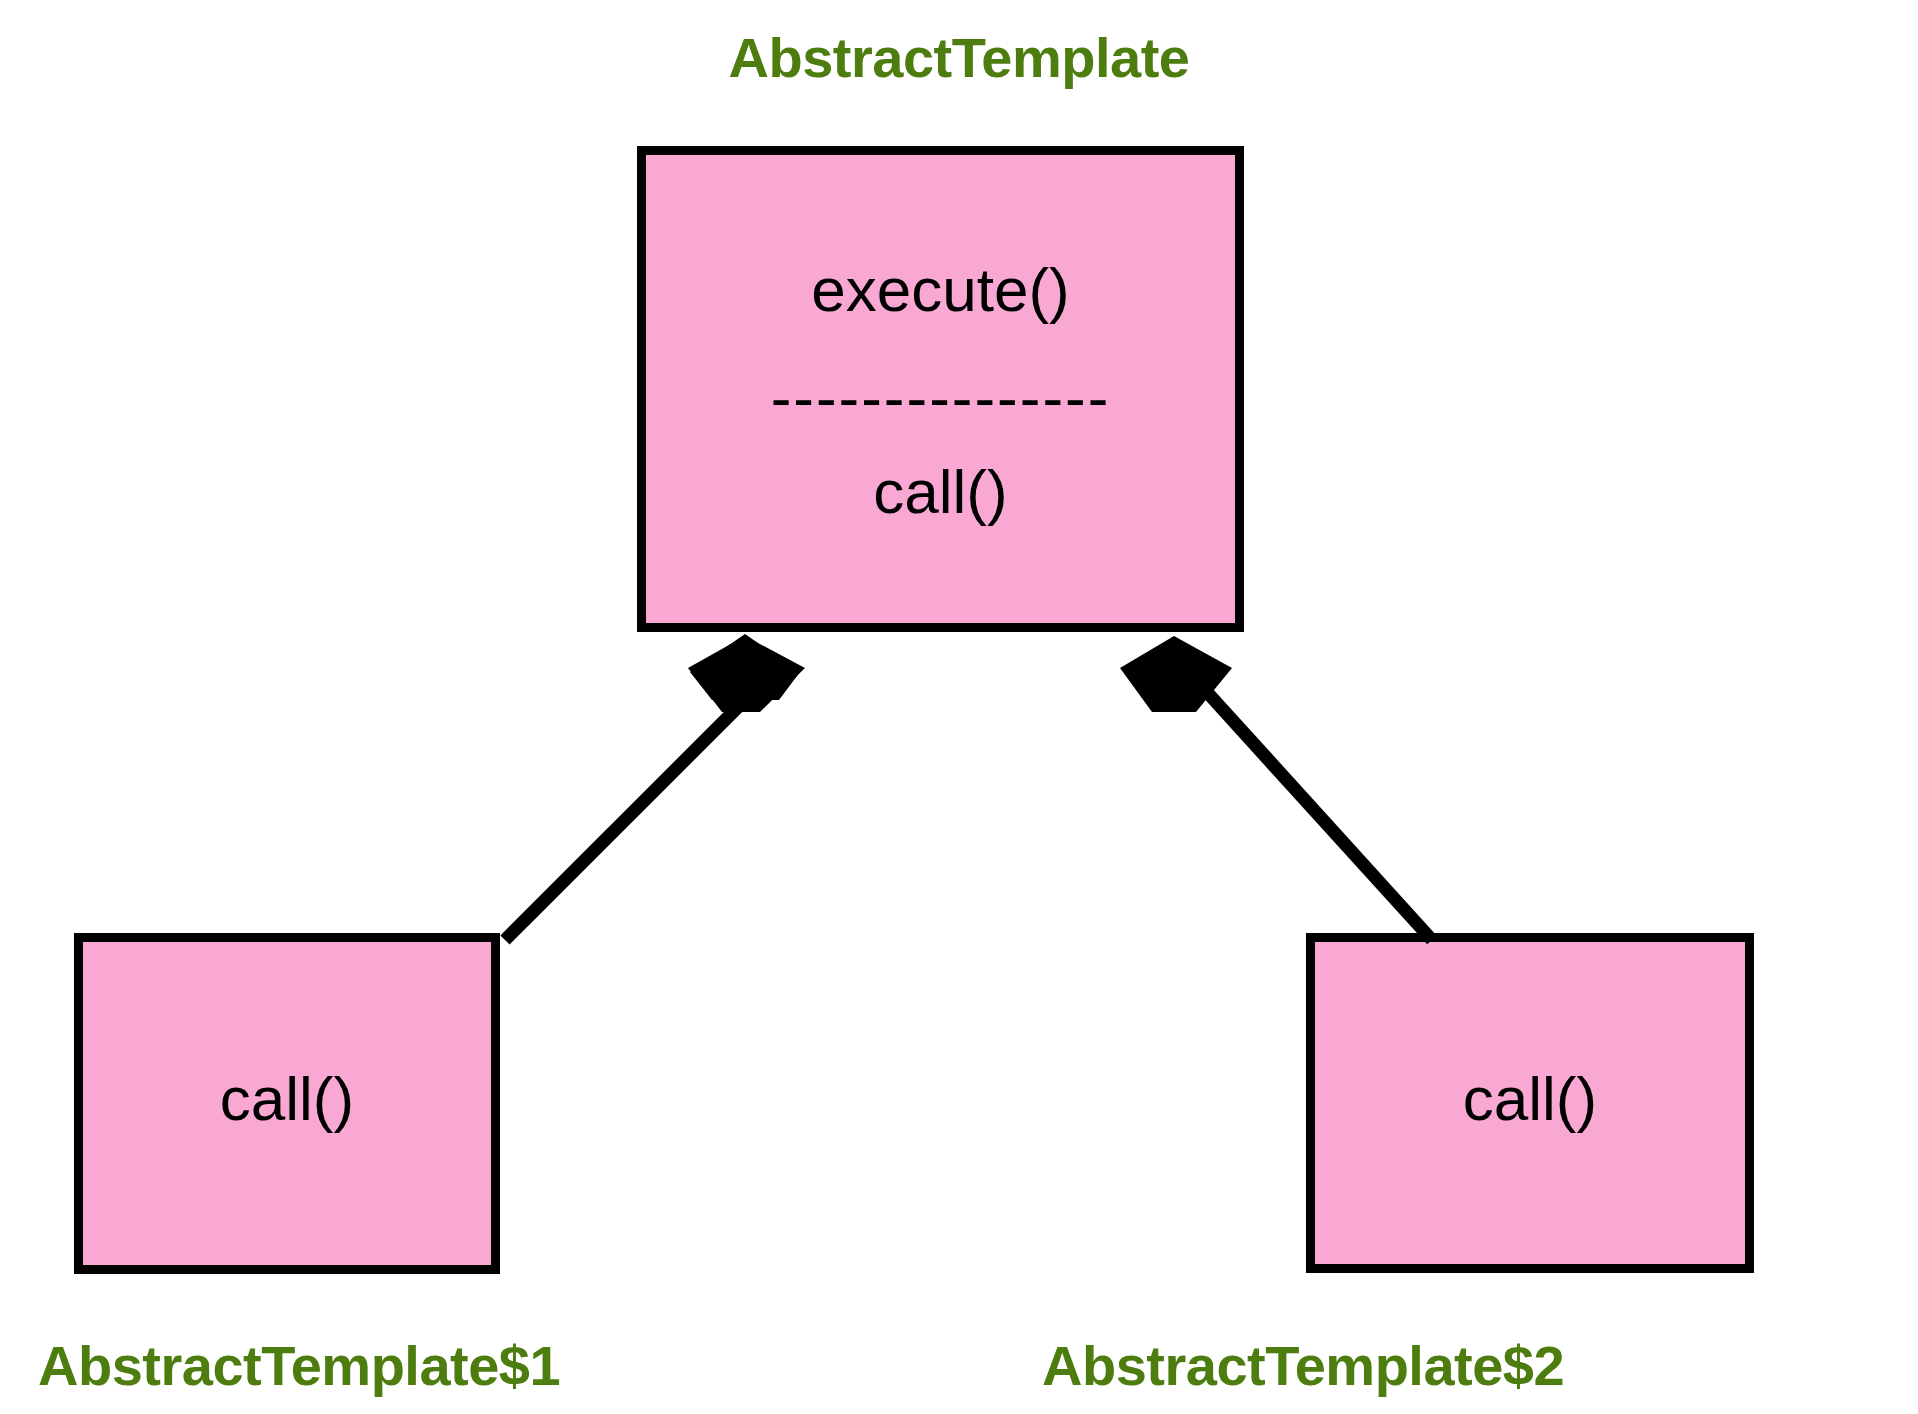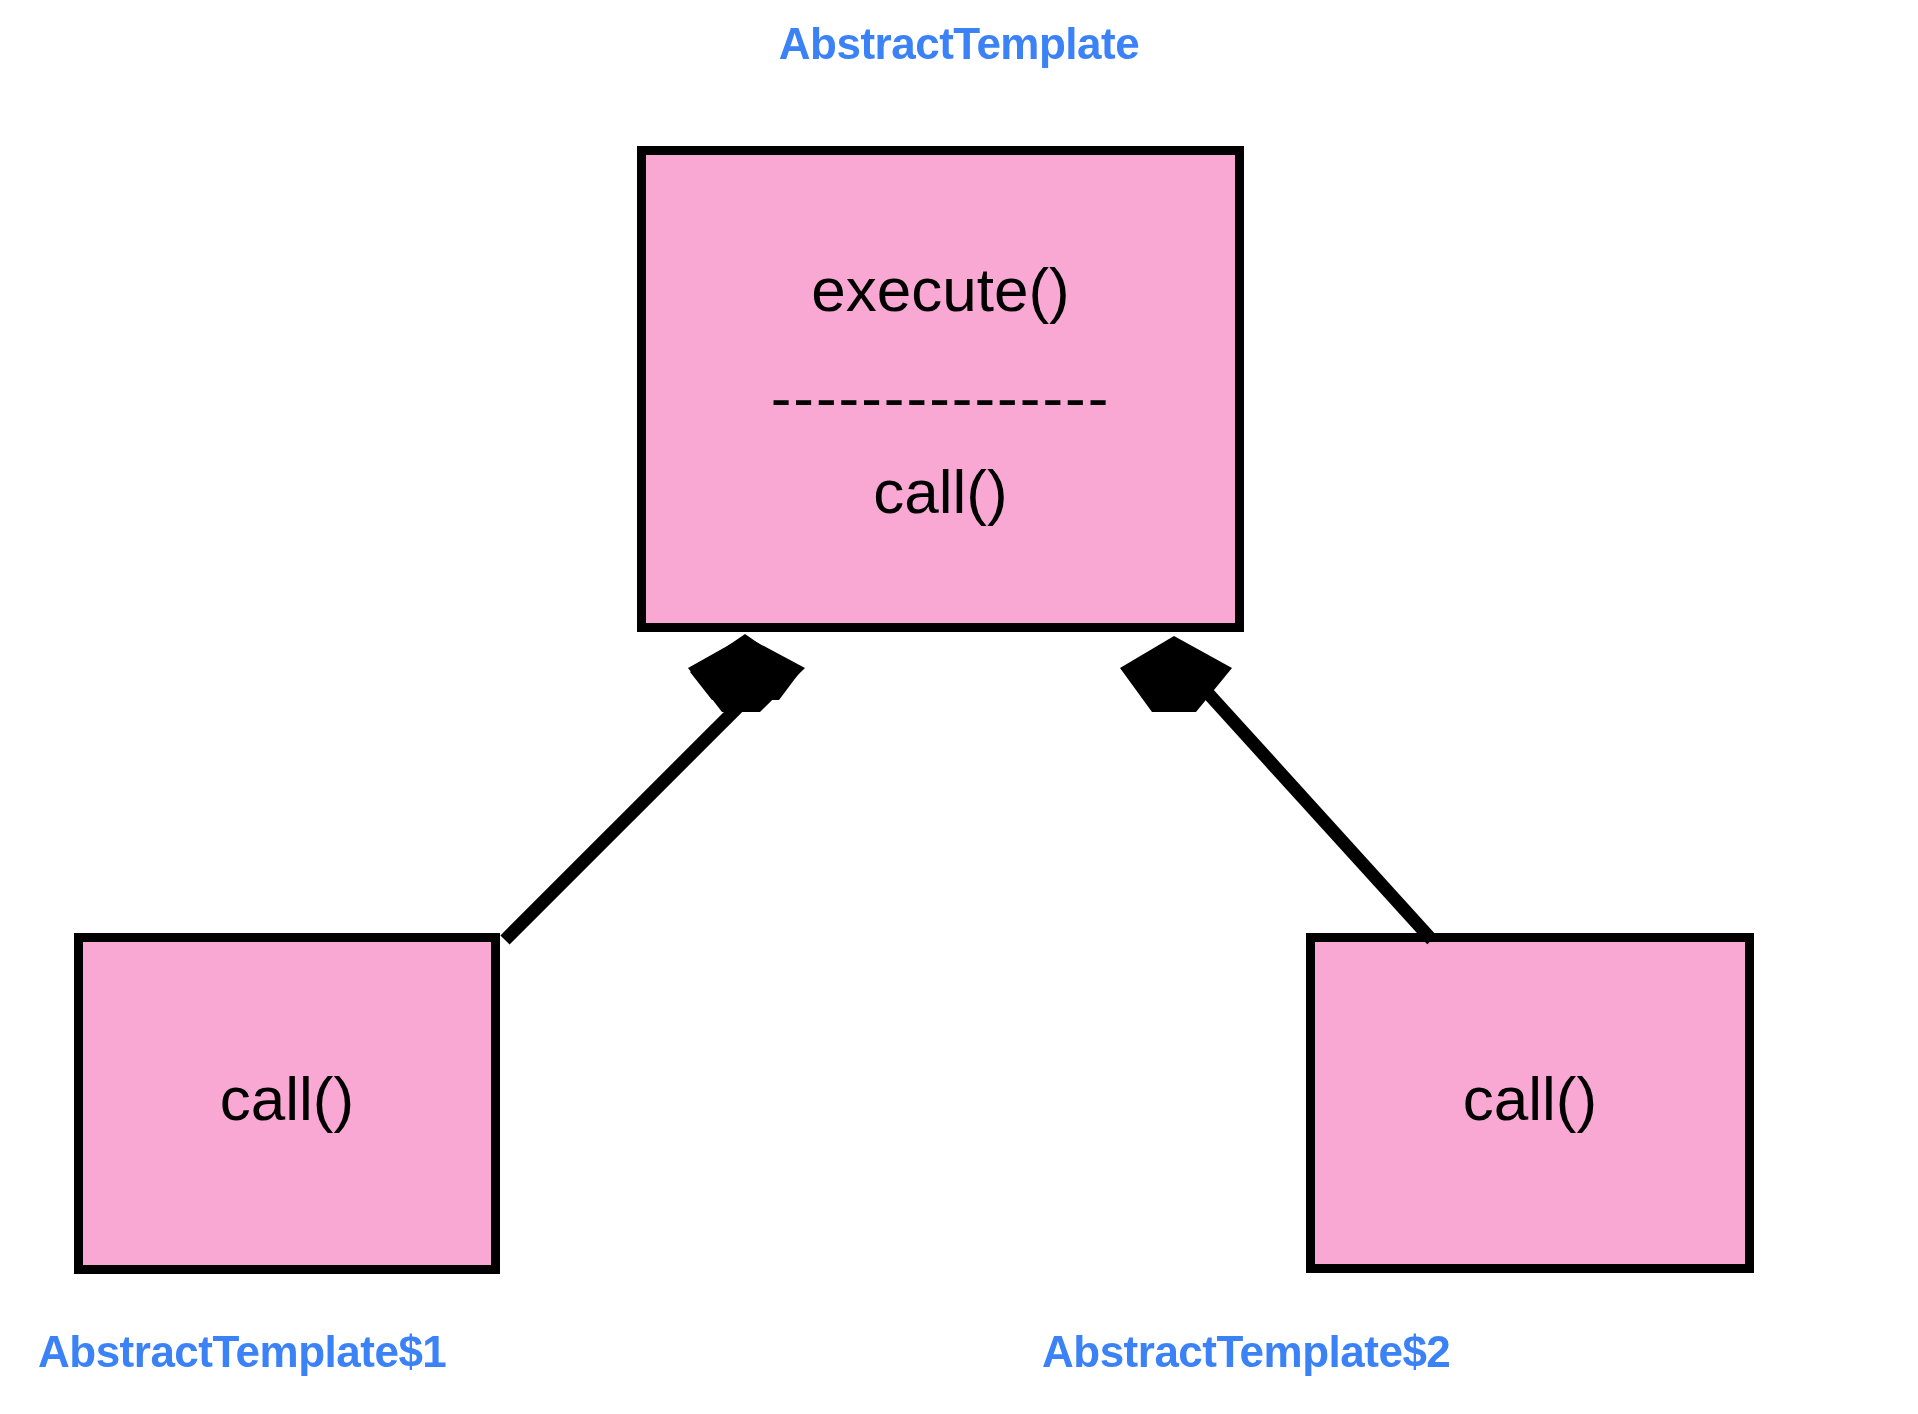--- a/index.html
+++ b/index.html
@@ -13,26 +13,27 @@
     width: 1918px;
     height: 1414px;
     background: #ffffff;
     overflow: hidden;
     font-family: "Liberation Sans", "DejaVu Sans", sans-serif;
   }
 
   
   .class-label {
     position: absolute;
-    color: #3b82f6;
+    color: #4d7c0f;
     font-weight: bold;
-    font-size: 44px;
+    font-size: 56px;
     letter-spacing: -0.5px;
     white-space: nowrap;
     line-height: 1;
+    margin-top: 8px;
   }
   #label-abstract-template {
     left: 0;
     top: 22px;
     width: 1918px;
     text-align: center;
   }
   #label-template-1 {
     left: 38px;
     top: 1330px;

